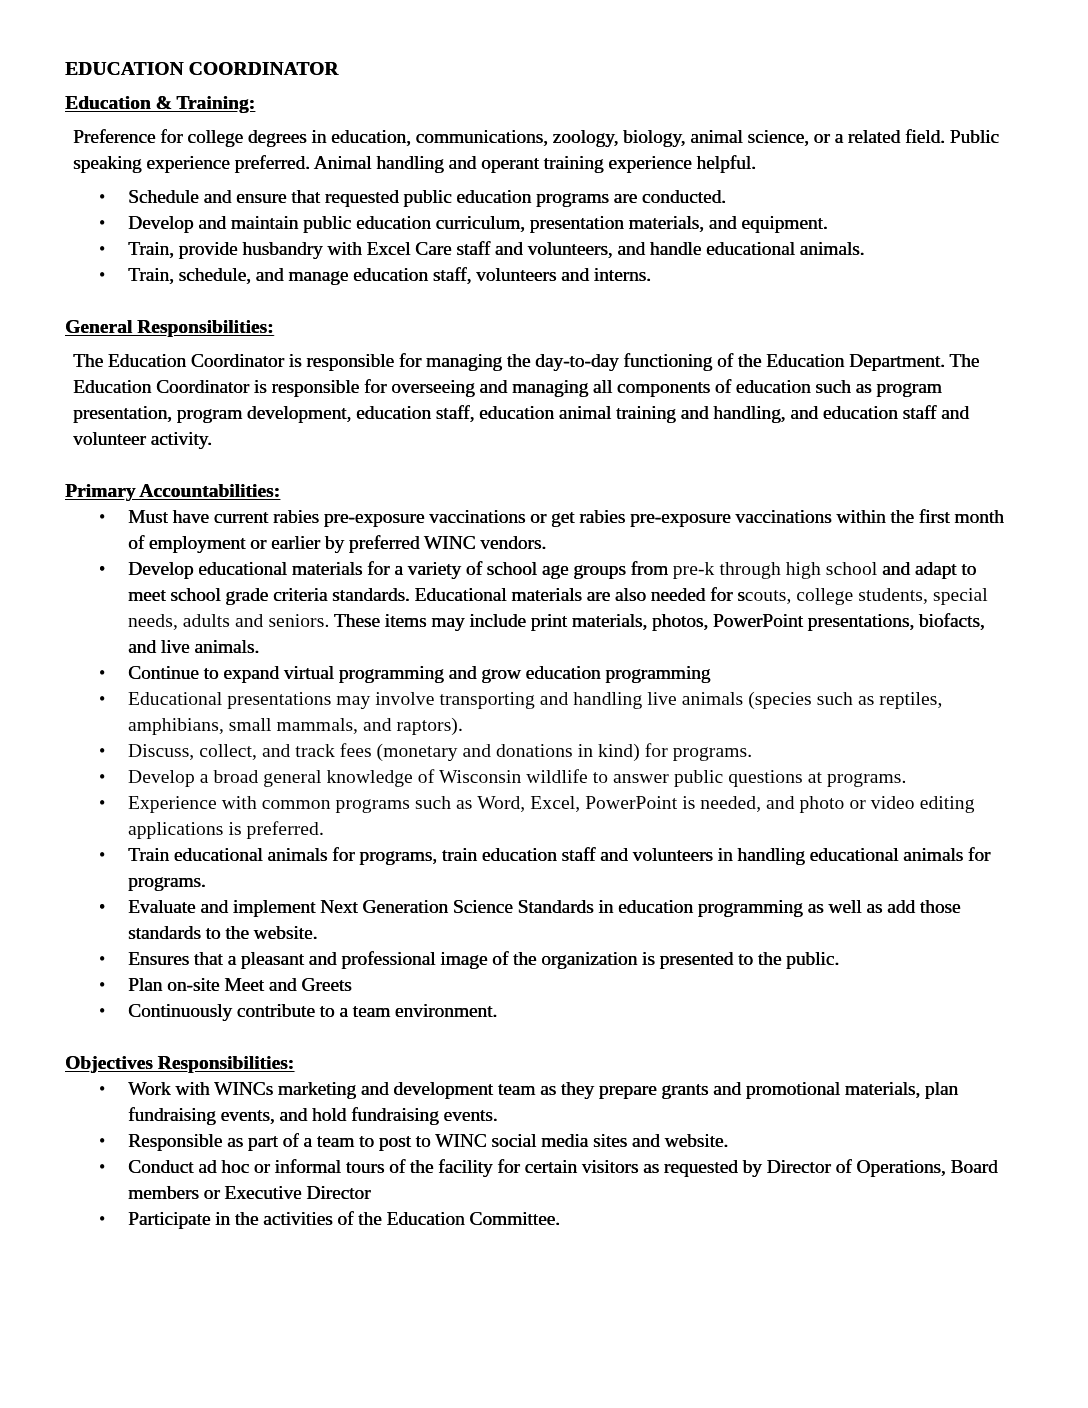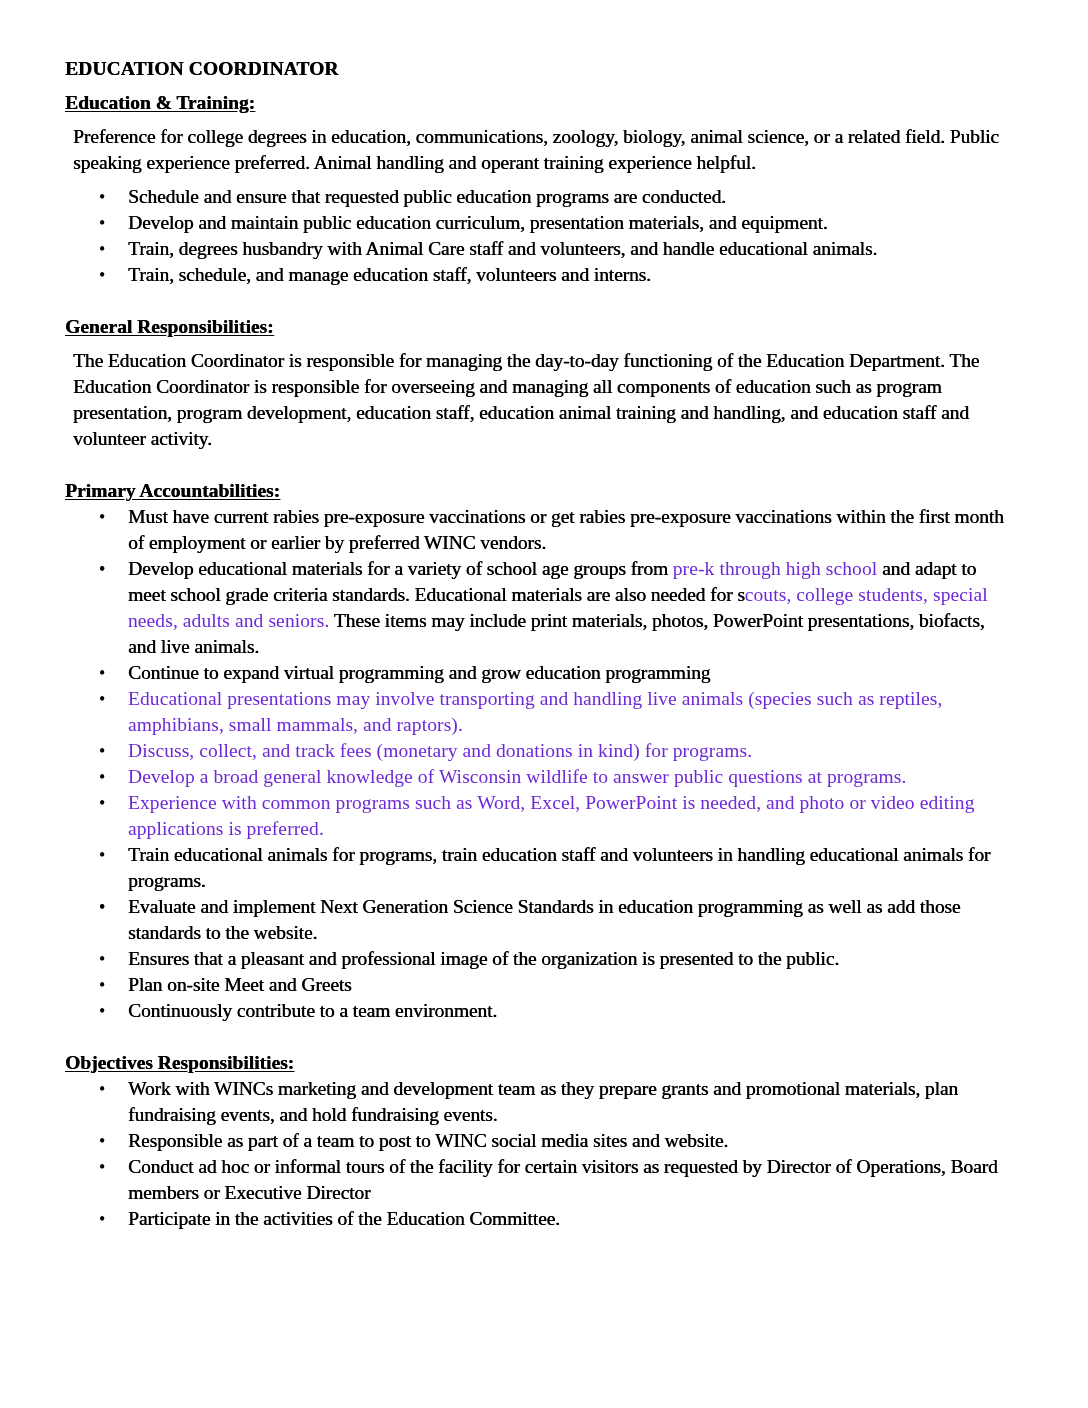--- a/index.html
+++ b/index.html
@@ -49,39 +49,39 @@
     top: 0;
     font-size: 18px;
   }
   
   .run.dk {
     text-shadow: 0.45px 0 0 currentColor;
     letter-spacing: -0.1px;
   }
   
   .run.lt {
-    color: #6d28d9;
+    color: #000000;
     letter-spacing: 0.1px;
   }
 </style>
 </head>
 <body>
 
 <div class="page">
   <div class="title">EDUCATION COORDINATOR</div>
   <div id="sections">
       <section class="sec">
         <h2 class="heading">Education &amp; Training:</h2>
         <p class="para"><span class="run dk">Preference for college degrees in education, communications, zoology, biology, animal science, or a related field. Public speaking experience preferred. Animal handling and operant training experience helpful.</span></p>
       </section>
       <section class="sec">
         <ul class="bullets">
           <li><span class="marker">•</span><span class="content"><span class="run dk">Schedule and ensure that requested public education programs are conducted.</span></span></li>
           <li><span class="marker">•</span><span class="content"><span class="run dk">Develop and maintain public education curriculum, presentation materials, and equipment.</span></span></li>
-          <li><span class="marker">•</span><span class="content"><span class="run dk">Train, degrees husbandry with Animal Care staff and volunteers, and handle educational animals.</span></span></li>
+          <li><span class="marker">•</span><span class="content"><span class="run dk">Train, provide husbandry with Excel Care staff and volunteers, and handle educational animals.</span></span></li>
           <li><span class="marker">•</span><span class="content"><span class="run dk">Train, schedule, and manage education staff, volunteers and interns.</span></span></li>
         </ul>
       </section>
       <section class="sec">
         <h2 class="heading">General Responsibilities:</h2>
         <p class="para"><span class="run dk">The Education Coordinator is responsible for managing the day-to-day functioning of the Education Department.  The Education Coordinator is responsible for overseeing and managing all components of education such as program presentation, program development, education staff, education animal training and handling, and education staff and volunteer activity.</span></p>
       </section>
       <section class="sec">
         <h2 class="heading">Primary Accountabilities:</h2>
         <ul class="bullets">

